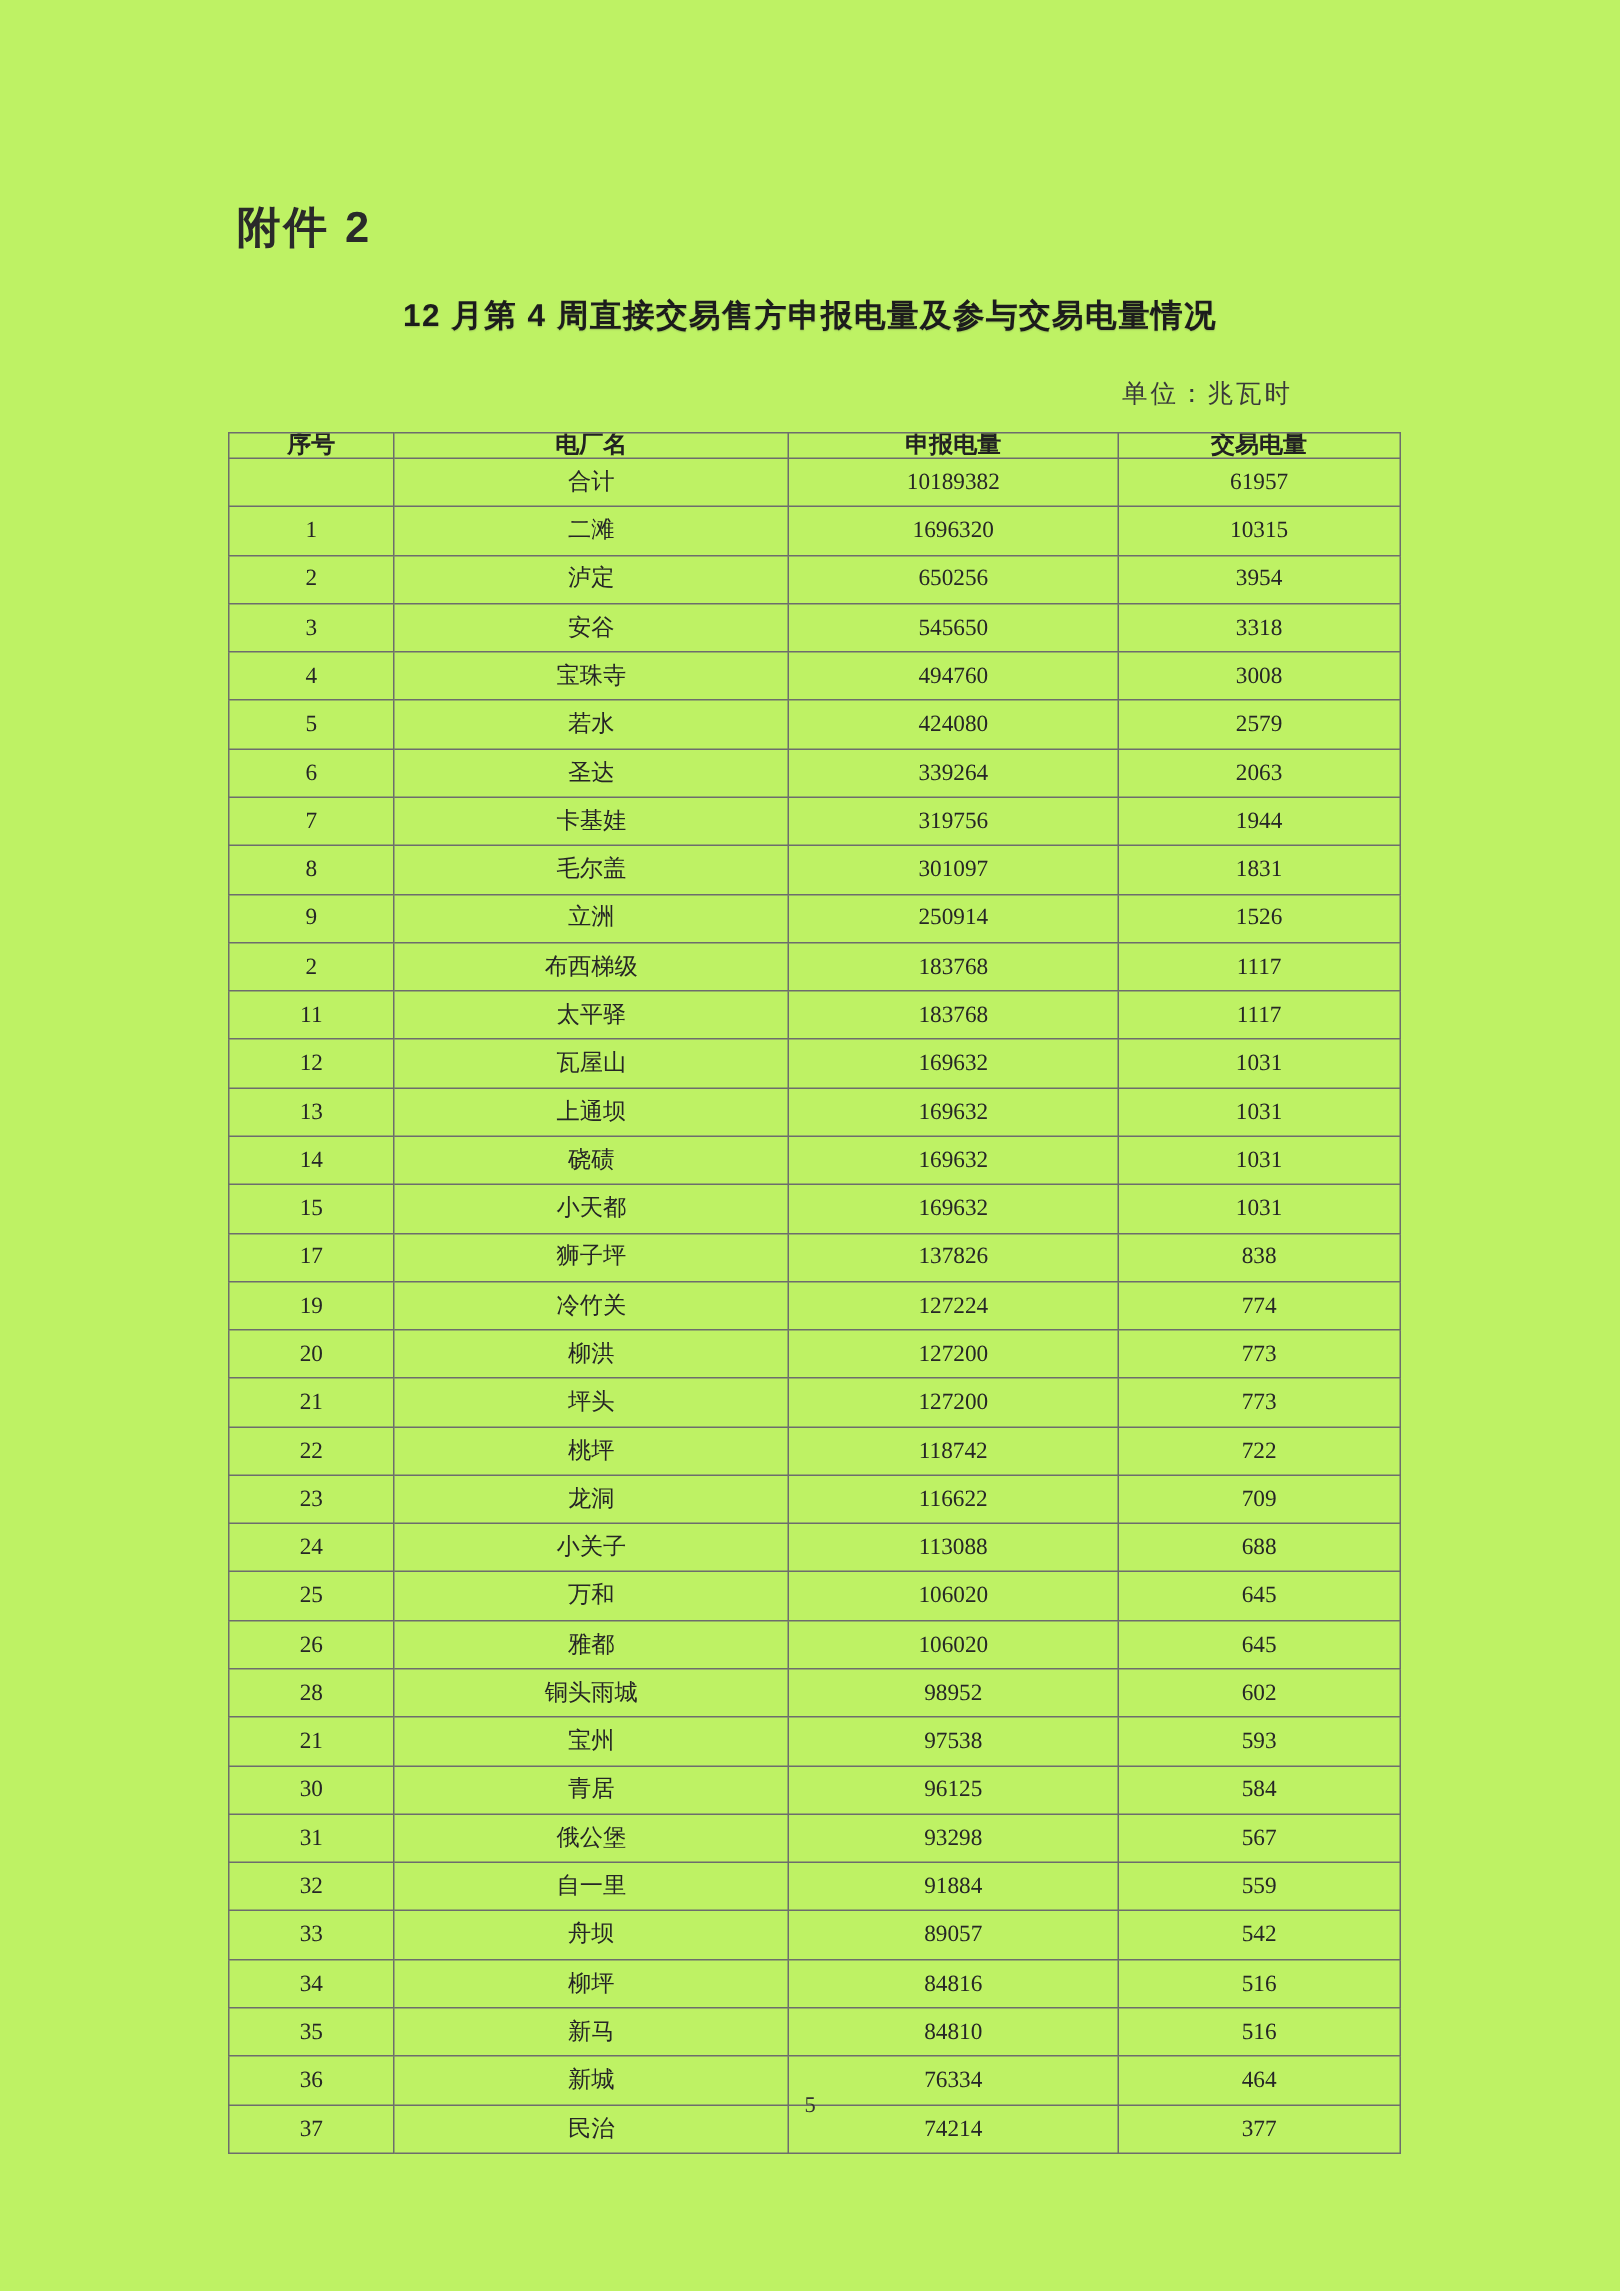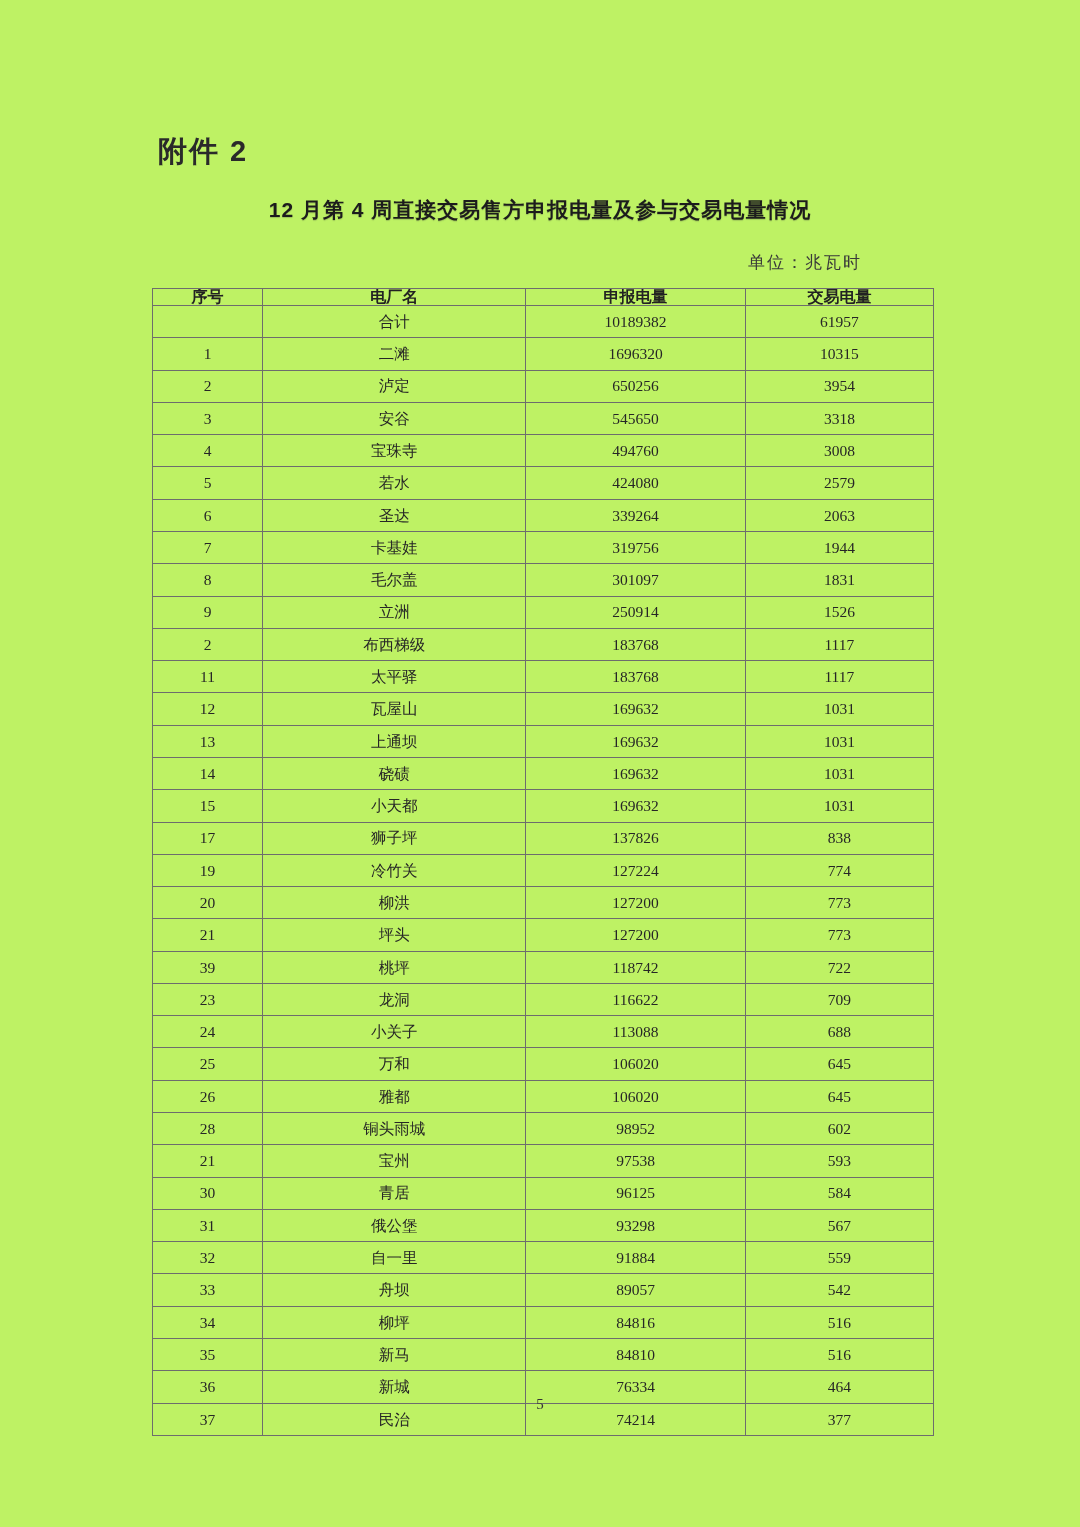--- a/index.html
+++ b/index.html
@@ -225,21 +225,21 @@
           <td>127200</td>
           <td>773</td>
         </tr>
         <tr>
           <td>21</td>
           <td>坪头</td>
           <td>127200</td>
           <td>773</td>
         </tr>
         <tr>
-          <td>39</td>
+          <td>22</td>
           <td>桃坪</td>
           <td>118742</td>
           <td>722</td>
         </tr>
         <tr>
           <td>23</td>
           <td>龙洞</td>
           <td>116622</td>
           <td>709</td>
         </tr>

